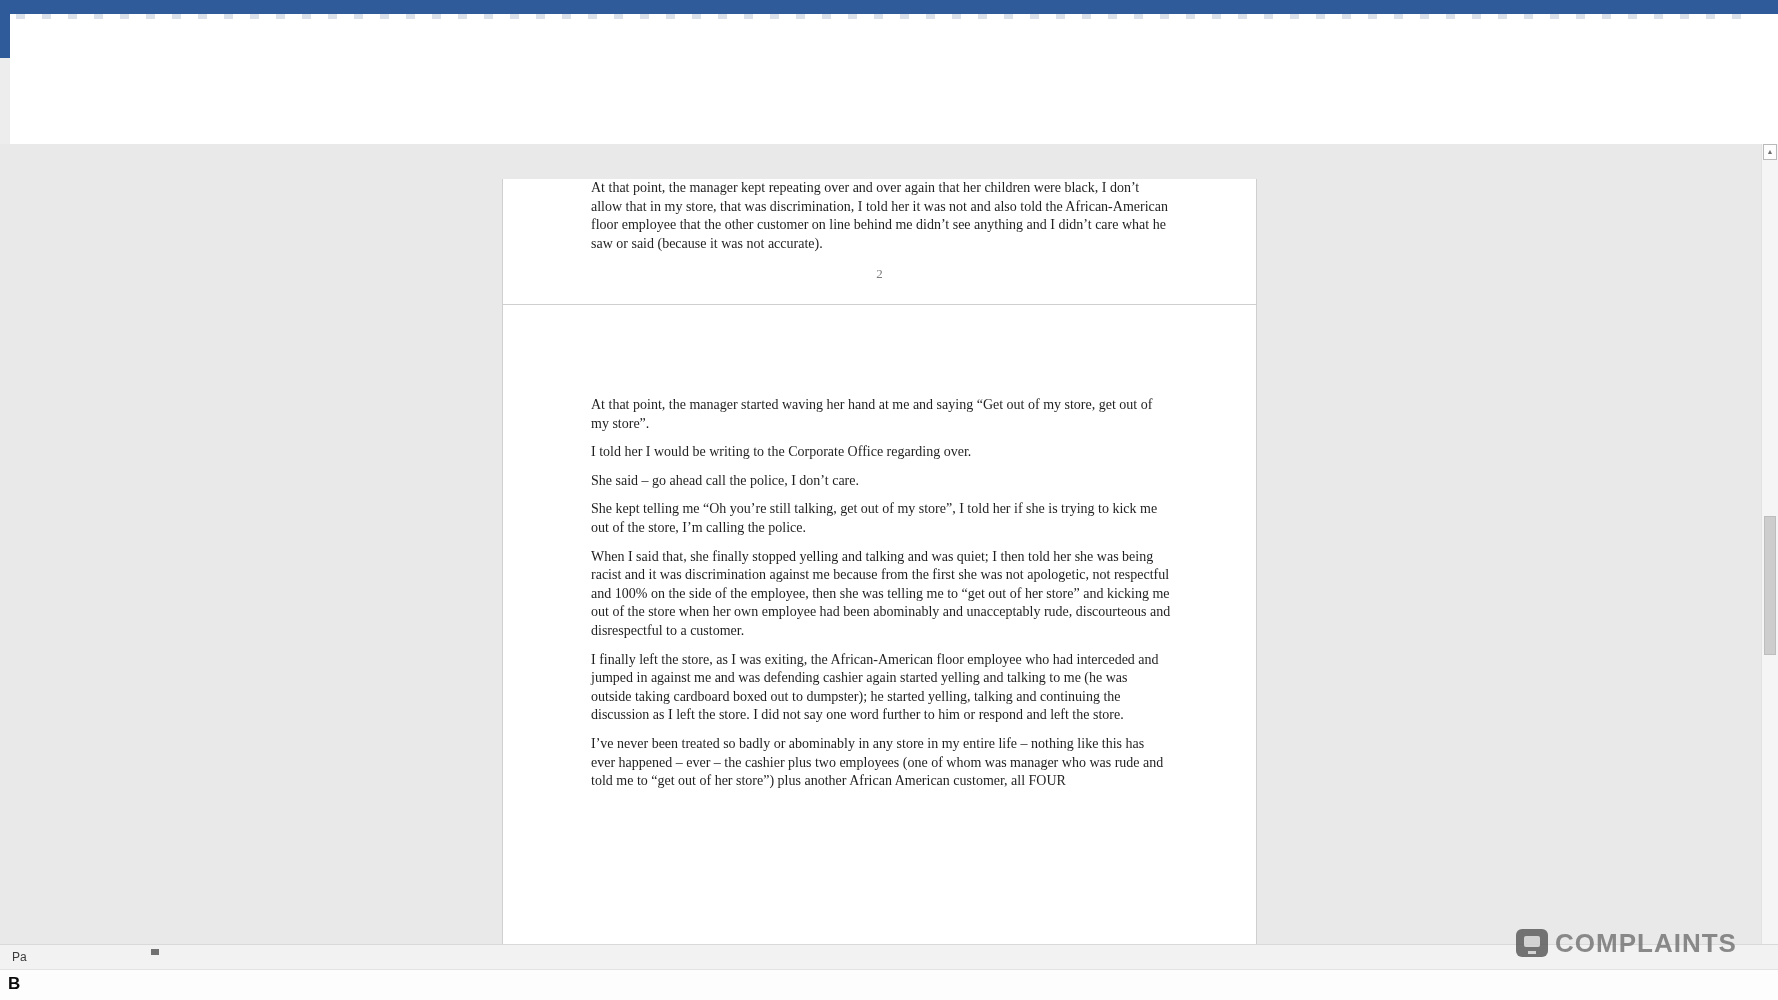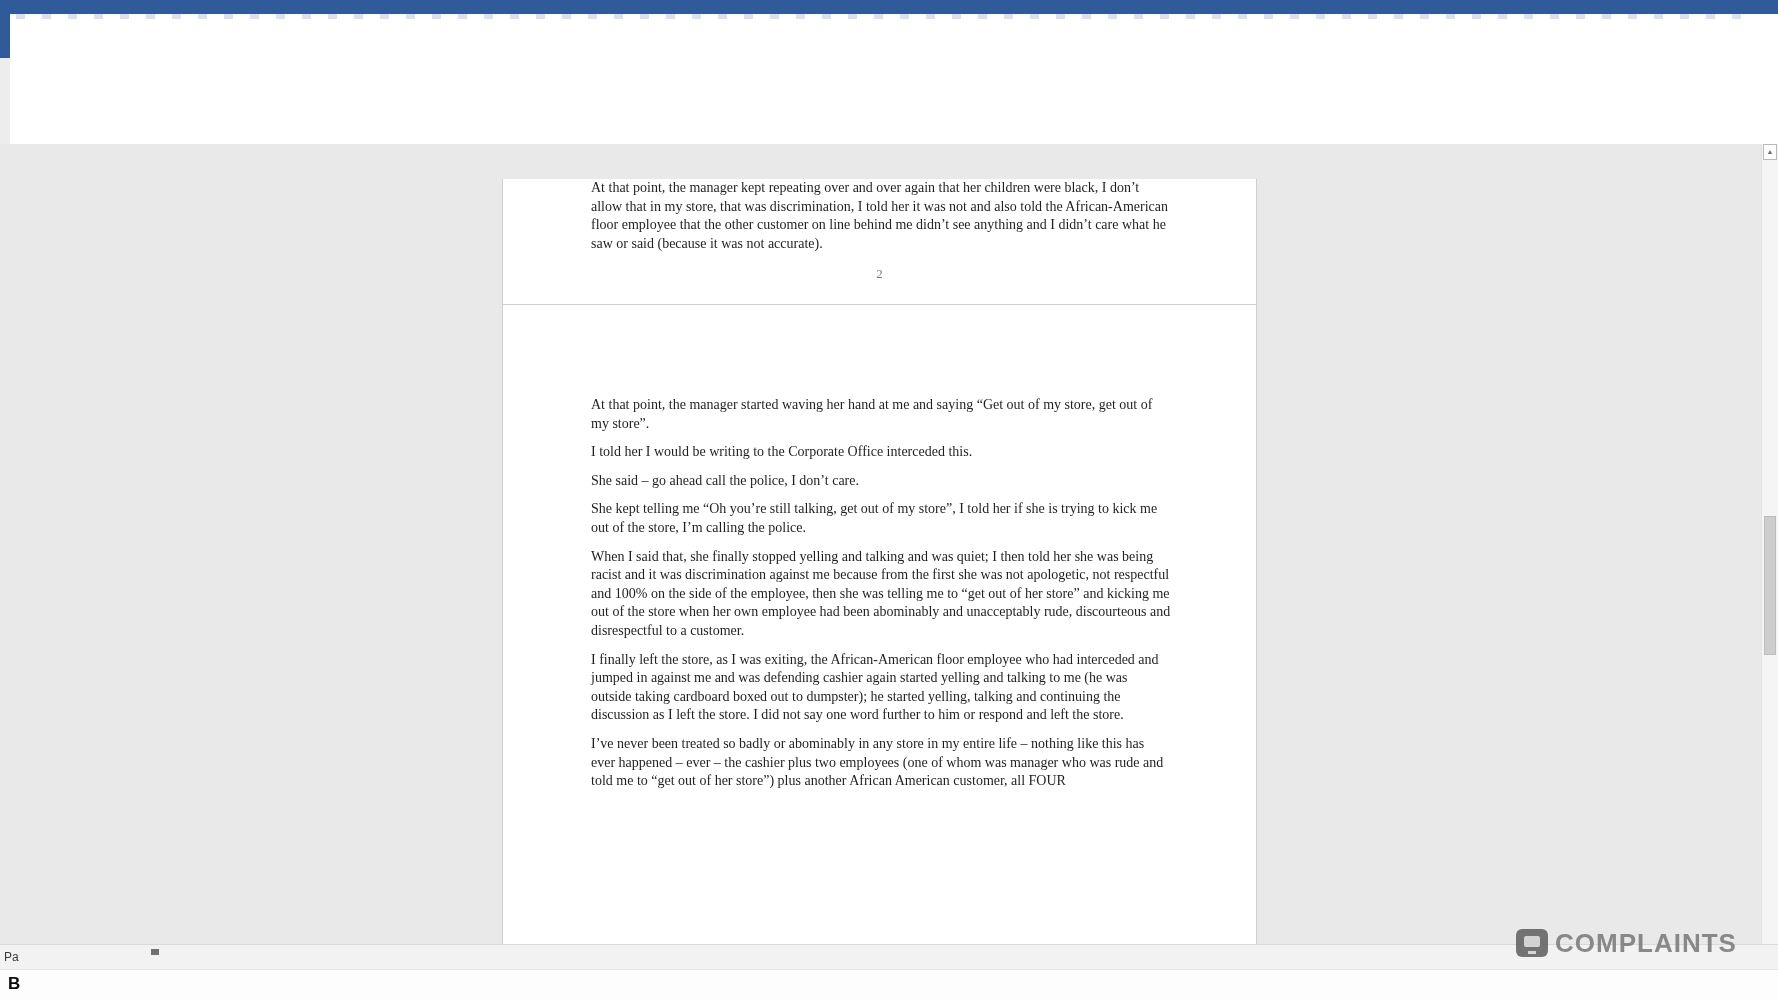--- a/index.html
+++ b/index.html
@@ -44,21 +44,21 @@
     font-size:7px;line-height:14px;text-align:center;color:#6e6e6e;cursor:default;
   }
   .scroll-btn.up{top:0;}
   .scroll-btn.down{bottom:0;}
   .scroll-thumb{position:absolute;left:2px;top:372px;width:12px;height:139px;background:#cdcdcd;border:1px solid #bdbdbd;box-sizing:border-box;}
   
   .statusbar{
     position:absolute;left:0;top:944px;width:1778px;height:25px;
     background:#f2f2f2;border-top:1px solid #d9d9d9;box-sizing:border-box;
   }
-  .status-label{position:absolute;left:4px;top:5px;font-size:12px;color:#3b3b3b;}
+  .status-label{position:absolute;left:12px;top:5px;font-size:12px;color:#3b3b3b;}
   .status-artifact{position:absolute;left:151px;top:4px;width:8px;height:6px;background:#5a5a5a;opacity:.85;}
   .bottombar{
     position:absolute;left:0;top:969px;width:1778px;height:31px;
     background:#fdfdfd;border-top:1px solid #e3e3e3;box-sizing:border-box;
   }
   .bottom-label{position:absolute;left:8px;top:4px;font-size:17px;font-weight:bold;color:#0a0a0a;}
   
   .watermark{
     position:absolute;left:1516px;top:925px;height:36px;display:flex;align-items:center;
     opacity:.82;z-index:5;
@@ -94,21 +94,21 @@
   <div class="canvas">
 
     <div class="page page1">
       <div class="ptext">At that point, the manager kept repeating over and over again that her children were black, I don’t allow that in my store, that was discrimination,  I told her it was not and  also told the African-American floor employee that the other customer on line behind me didn’t see anything and I didn’t care what he saw or said (because it was not accurate).</div>
       <div class="pagenum">2</div>
     </div>
 
     <div class="page page2">
       <div class="ptext">
         <p>At that point, the manager started waving her hand at me and saying “Get out of my store, get out of my store”.</p>
-        <p>I told her I would be writing to the Corporate Office interceded this.</p>
+        <p>I told her I would be writing to the Corporate Office regarding over.</p>
         <p>She said – go ahead call the police, I don’t care.</p>
         <p>She kept telling me “Oh you’re still talking, get out of my store”, I told her if she is trying to kick me out of the store, I’m calling the police.</p>
         <p>When I said that, she finally stopped yelling and talking and was quiet; I then told her she was being racist and it was discrimination against me because from the first she was not apologetic, not respectful and 100% on the side of the employee, then she was telling me to “get out of her store” and kicking me out of the store when her own employee had been abominably and unacceptably rude, discourteous and disrespectful to a customer.</p>
         <p>I finally left the store, as I was exiting, the African-American floor employee who had interceded and jumped in against me and was defending cashier again started yelling and talking to me (he was outside taking cardboard boxed out to dumpster); he started yelling, talking and continuing the discussion as I left the store. I did not say one word further to him or respond and left the store.</p>
         <p>I’ve never been treated so badly or abominably in any store in my entire life – nothing like this has ever happened – ever – the cashier plus two employees (one of whom was manager who was rude and told me to “get out of her store”) plus another African American customer, all FOUR</p>
       </div>
     </div>
 
   </div>
 

